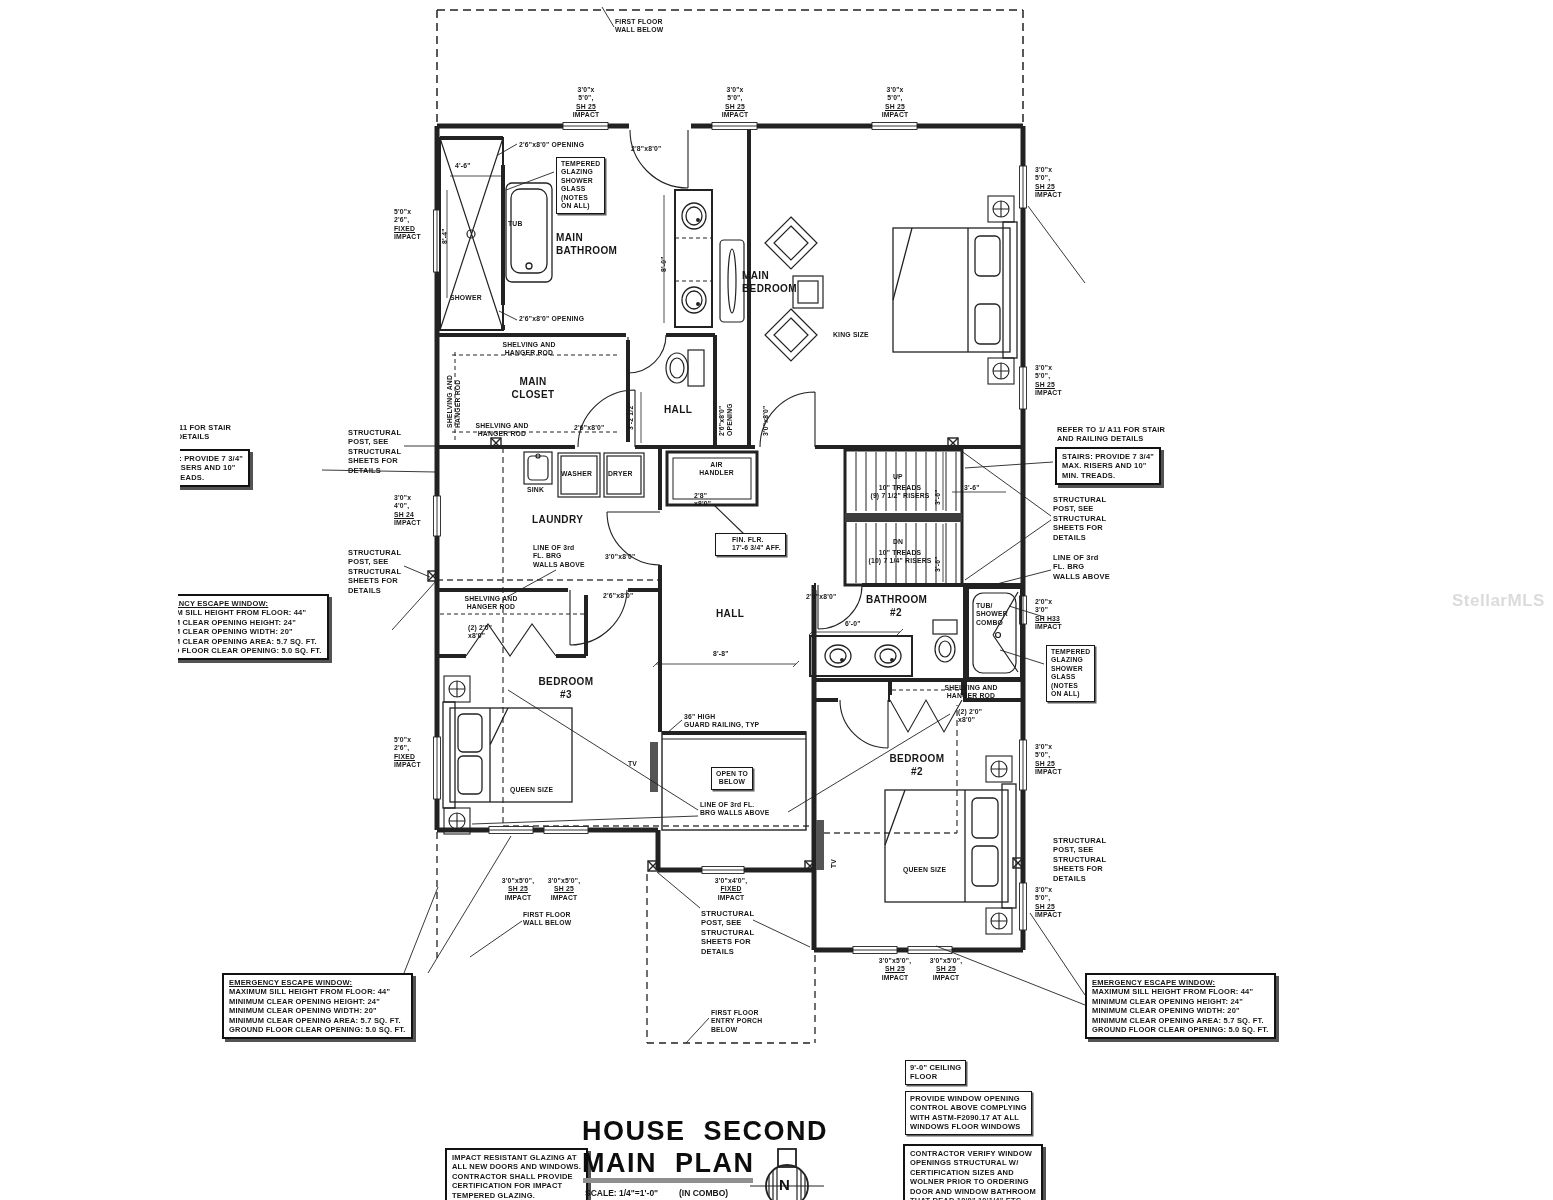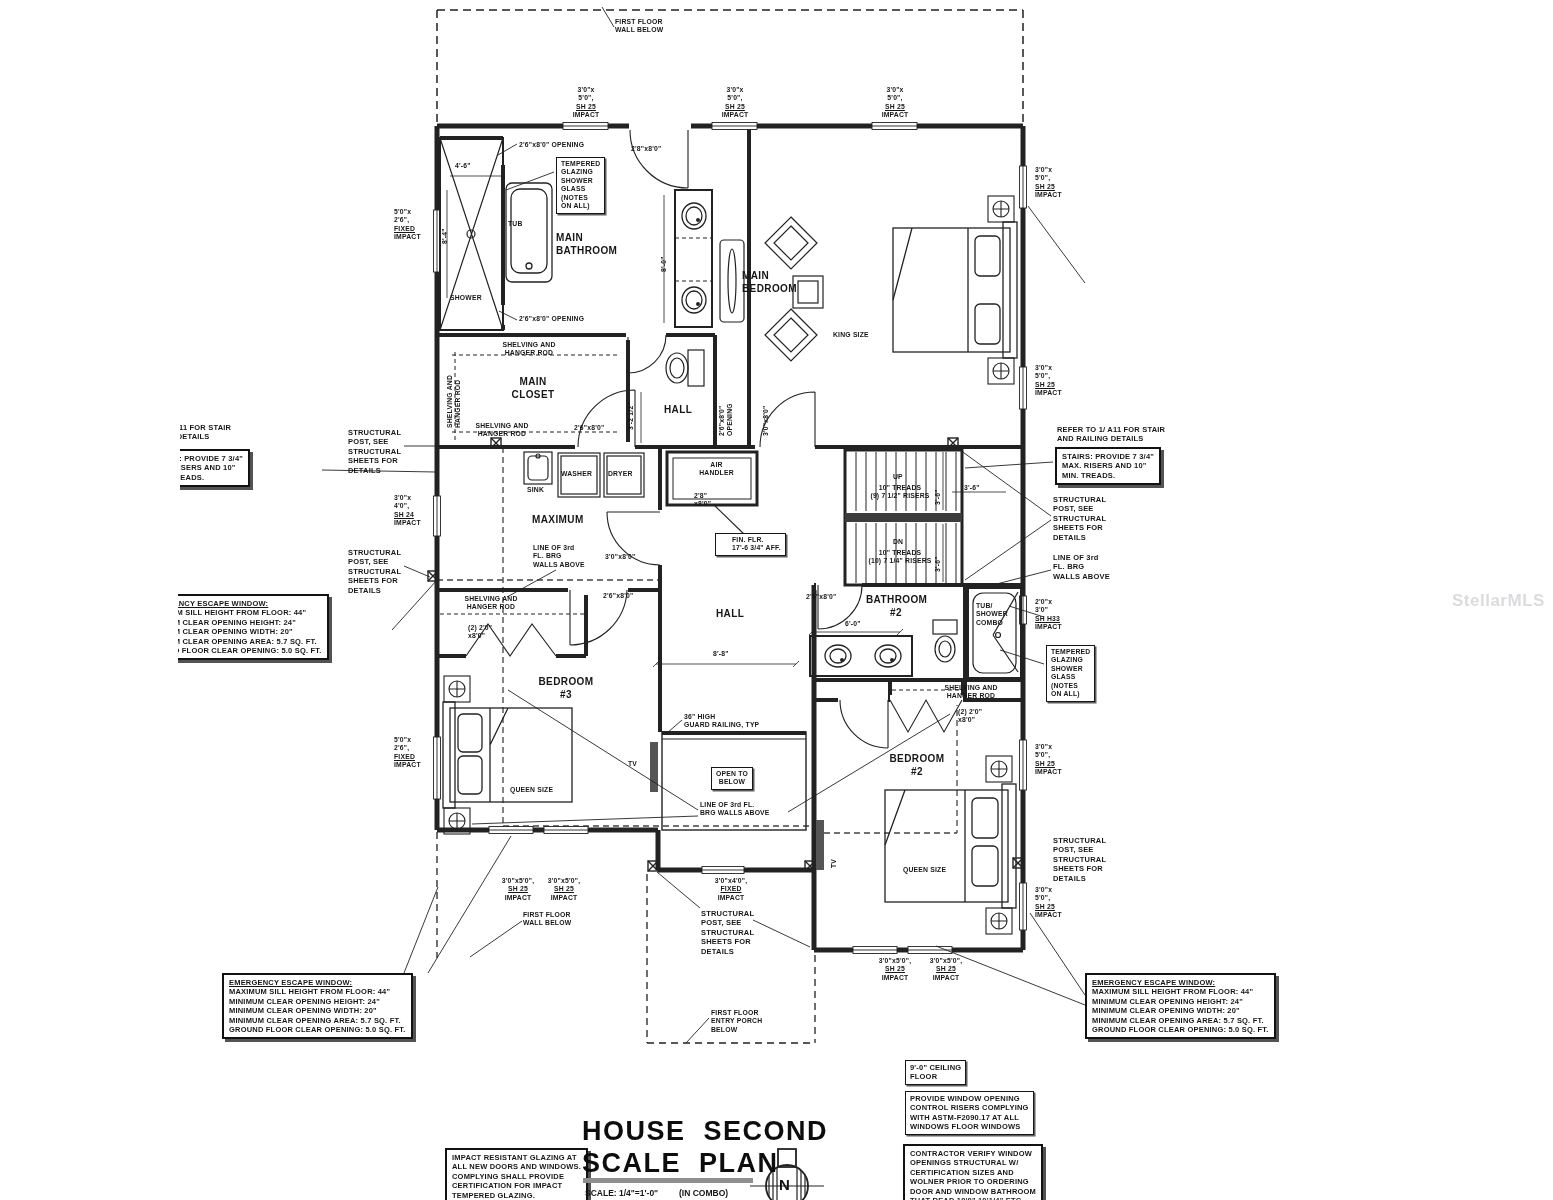--- a/index.html
+++ b/index.html
@@ -386,21 +386,21 @@
       <div class="lbl tiny" style="transform: rotate(-90deg); transform-origin: 0px 0px; left: 718px; top: 436px;"><span>2'6"x8'0"</span><span>OPENING</span></div>
       <div class="lbl tiny" style="transform: rotate(-90deg); transform-origin: 0px 0px; left: 762px; top: 436px;"><span>3'0"x8'0"</span></div>
       <div class="lbl " style="left: 1057px; top: 425px;"><span>REFER TO 1/ A11 FOR STAIR</span><span>AND RAILING DETAILS</span></div>
       <div class="lbl boxh" style="left: 1055px; top: 447px;"><span>STAIRS: PROVIDE 7 3/4"</span><span>MAX. RISERS AND 10"</span><span>MIN. TREADS.</span></div>
       <div class="lbl " style="left: 1053px; top: 495px;"><span>STRUCTURAL</span><span>POST, SEE</span><span>STRUCTURAL</span><span>SHEETS FOR</span><span>DETAILS</span></div>
       <div class="lbl " style="left: 1053px; top: 553px;"><span>LINE OF 3rd</span><span>FL. BRG</span><span>WALLS ABOVE</span></div>
       <div class="lbl tiny" style="left: 527px; top: 486px;"><span>SINK</span></div>
       <div class="lbl tiny" style="left: 561px; top: 470px;"><span>WASHER</span></div>
       <div class="lbl tiny" style="left: 608px; top: 470px;"><span>DRYER</span></div>
       <div class="lbl tiny ctr" style="width: 55px; left: 689px; top: 461px;"><span>AIR</span><span>HANDLER</span></div>
-      <div class="lbl room" style="left: 532px; top: 514px;"><span>MAXIMUM</span></div>
+      <div class="lbl room" style="left: 532px; top: 514px;"><span>LAUNDRY</span></div>
       <div class="lbl tiny" style="left: 533px; top: 544px;"><span>LINE OF 3rd</span><span>FL. BRG</span><span>WALLS ABOVE</span></div>
       <div class="lbl tiny" style="left: 694px; top: 492px;"><span>2'8"</span><span>x8'0"</span></div>
       <div class="lbl tiny box finf" style="left: 715px; top: 533px;"><span>FIN. FLR.</span><span>17'-6 3/4" AFF.</span></div>
       <div class="lbl tiny" style="left: 893px; top: 473px;"><span>UP</span></div>
       <div class="lbl tiny ctr" style="width: 84px; left: 858px; top: 484px;"><span>10" TREADS</span><span>(9) 7 1/2" RISERS</span></div>
       <div class="lbl tiny" style="left: 893px; top: 538px;"><span>DN</span></div>
       <div class="lbl tiny ctr" style="width: 88px; left: 856px; top: 549px;"><span>10" TREADS</span><span>(10) 7 1/4" RISERS</span></div>
       <div class="lbl dim" style="left: 964px; top: 484px;"><span>3'-6"</span></div>
       <div class="lbl dim" style="transform: rotate(-90deg); transform-origin: 0px 0px; left: 934px; top: 505px;"><span>3'-6"</span></div>
       <div class="lbl dim" style="transform: rotate(-90deg); transform-origin: 0px 0px; left: 934px; top: 572px;"><span>3'-6"</span></div>
@@ -438,35 +438,35 @@
       <div class="lbl tiny ctr" style="width: 44px; left: 542px; top: 877px;"><span>3'0"x5'0",</span><span class="u">SH 25</span><span>IMPACT</span></div>
       <div class="lbl tiny ctr" style="width: 46px; left: 708px; top: 877px;"><span>3'0"x4'0",</span><span class="u">FIXED</span><span>IMPACT</span></div>
       <div class="lbl tiny" style="left: 523px; top: 911px;"><span>FIRST FLOOR</span><span>WALL BELOW</span></div>
       <div class="lbl " style="left: 701px; top: 909px;"><span>STRUCTURAL</span><span>POST, SEE</span><span>STRUCTURAL</span><span>SHEETS FOR</span><span>DETAILS</span></div>
       <div class="lbl tiny ctr" style="width: 44px; left: 873px; top: 957px;"><span>3'0"x5'0",</span><span class="u">SH 25</span><span>IMPACT</span></div>
       <div class="lbl tiny ctr" style="width: 44px; left: 924px; top: 957px;"><span>3'0"x5'0",</span><span class="u">SH 25</span><span>IMPACT</span></div>
       <div class="lbl boxh" style="left: 222px; top: 973px;"><span class="u">EMERGENCY ESCAPE WINDOW:</span><span>MAXIMUM SILL HEIGHT FROM FLOOR: 44"</span><span>MINIMUM CLEAR OPENING HEIGHT: 24"</span><span>MINIMUM CLEAR OPENING WIDTH: 20"</span><span>MINIMUM CLEAR OPENING AREA: 5.7 SQ. FT.</span><span>GROUND FLOOR CLEAR OPENING: 5.0 SQ. FT.</span></div>
       <div class="lbl tiny" style="left: 711px; top: 1009px;"><span>FIRST FLOOR</span><span>ENTRY PORCH</span><span>BELOW</span></div>
       <div class="lbl boxh" style="left: 1085px; top: 973px;"><span class="u">EMERGENCY ESCAPE WINDOW:</span><span>MAXIMUM SILL HEIGHT FROM FLOOR: 44"</span><span>MINIMUM CLEAR OPENING HEIGHT: 24"</span><span>MINIMUM CLEAR OPENING WIDTH: 20"</span><span>MINIMUM CLEAR OPENING AREA: 5.7 SQ. FT.</span><span>GROUND FLOOR CLEAR OPENING: 5.0 SQ. FT.</span></div>
       <div class="lbl box" style="left: 905px; top: 1060px;"><span>9'-0" CEILING</span><span>FLOOR</span></div>
-      <div class="lbl box" style="left: 905px; top: 1091px;"><span>PROVIDE WINDOW OPENING</span><span>CONTROL RISERS COMPLYING</span><span>WITH ASTM-F2090.17 AT ALL</span><span>WINDOWS FLOOR WINDOWS</span></div>
+      <div class="lbl box" style="left: 905px; top: 1091px;"><span>PROVIDE WINDOW OPENING</span><span>CONTROL ABOVE COMPLYING</span><span>WITH ASTM-F2090.17 AT ALL</span><span>WINDOWS FLOOR WINDOWS</span></div>
       <div class="lbl boxh" style="left: 903px; top: 1144px;"><span>CONTRACTOR VERIFY WINDOW</span><span>OPENINGS STRUCTURAL W/</span><span>CERTIFICATION SIZES AND</span><span>WOLNER PRIOR TO ORDERING</span><span>DOOR AND WINDOW BATHROOM</span><span>THAT READ 10'0" 10'1/4" ETC.</span></div>
-      <div class="lbl boxh" style="left: 445px; top: 1148px;"><span>IMPACT RESISTANT GLAZING AT</span><span>ALL NEW DOORS AND WINDOWS.</span><span>COMPLYING SHALL PROVIDE</span><span>CERTIFICATION FOR IMPACT</span><span>TEMPERED GLAZING.</span></div>
+      <div class="lbl boxh" style="left: 445px; top: 1148px;"><span>IMPACT RESISTANT GLAZING AT</span><span>ALL NEW DOORS AND WINDOWS.</span><span>CONTRACTOR SHALL PROVIDE</span><span>CERTIFICATION FOR IMPACT</span><span>TEMPERED GLAZING.</span></div>
       <div class="clipwrap" style="left: 180px; top: 423px; width: 140px; height: 26px;">
         <div class="lbl " style="left: -57px; top: 0px;"><span>REFER TO 1/ A11 FOR STAIR</span><span>AND RAILING DETAILS</span></div>
       </div>
       <div class="clipwrap" style="left: 180px; top: 449px; width: 146px; height: 52px;">
         <div class="lbl boxh" style="left: -36px; top: 0px;"><span>STAIRS: PROVIDE 7 3/4"</span><span>MAX. RISERS AND 10"</span><span>MIN. TREADS.</span></div>
       </div>
       <div class="clipwrap" style="left: 178px; top: 594px; width: 214px; height: 78px;">
         <div class="lbl boxh" style="left: -40px; top: 0px;"><span class="u">EMERGENCY ESCAPE WINDOW:</span><span>MAXIMUM SILL HEIGHT FROM FLOOR: 44"</span><span>MINIMUM CLEAR OPENING HEIGHT: 24"</span><span>MINIMUM CLEAR OPENING WIDTH: 20"</span><span>MINIMUM CLEAR OPENING AREA: 5.7 SQ. FT.</span><span>GROUND FLOOR CLEAR OPENING: 5.0 SQ. FT.</span></div>
       </div>
     </div>
 
   <div class="ttl" style="left:582px;top:1118px;">HOUSE  SECOND</div>
-  <div class="ttl" style="left:582px;top:1150px;">SCALE  PLAN</div>
+  <div class="ttl" style="left:582px;top:1150px;">MAIN  PLAN</div>
   <div class="scalebar"></div>
   <span class="scaletxt" style="left:585px;top:1188px;">SCALE: 1/4"=1'-0"</span>
   <span class="scaletxt" style="left:679px;top:1188px;">(IN COMBO)</span>
   <div class="north">N</div>
 
   <div class="wm">StellarMLS</div>
 </div>
 
 </body></html>

